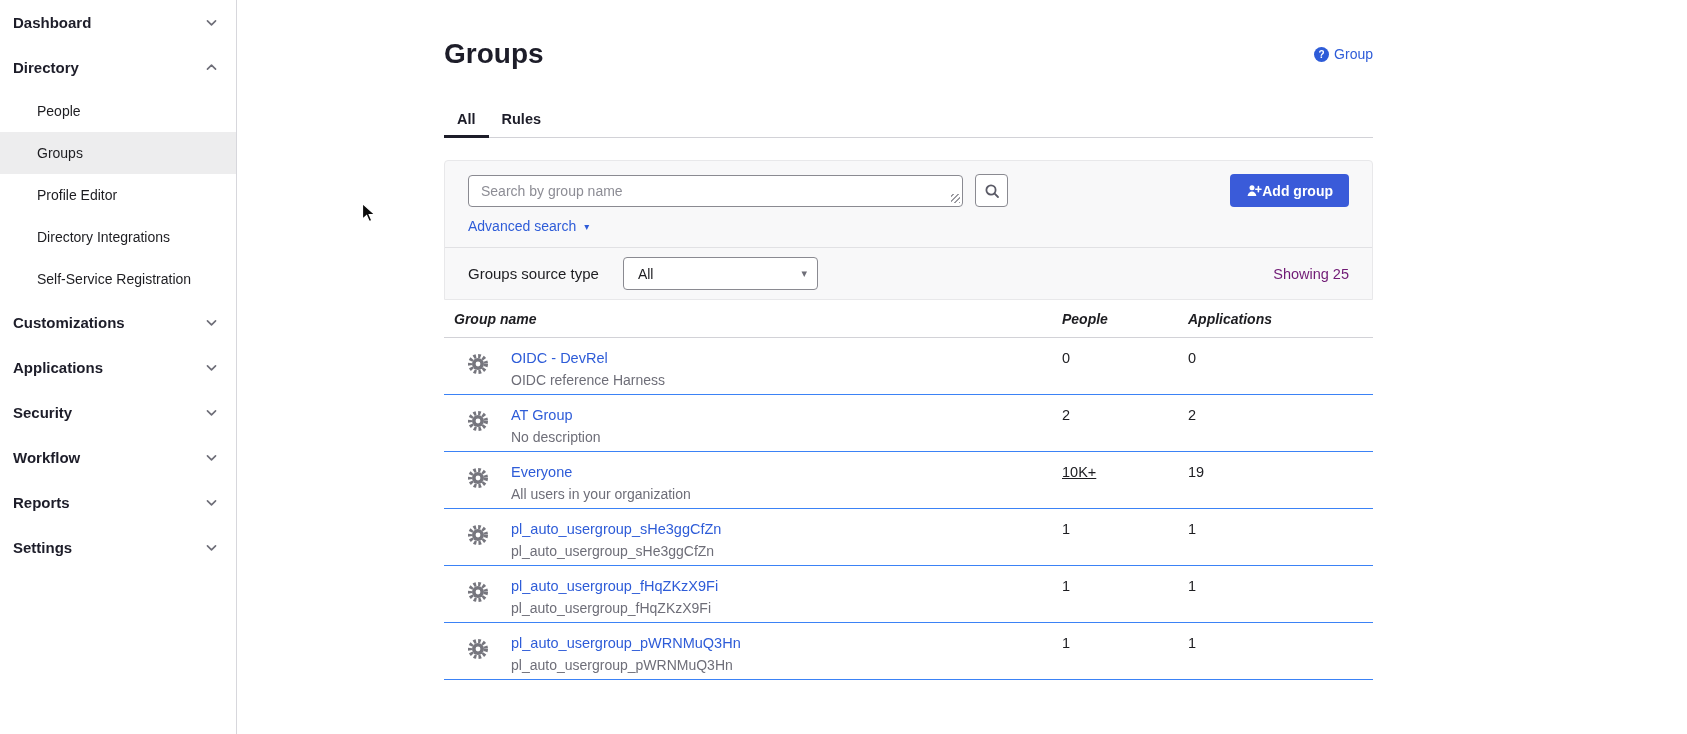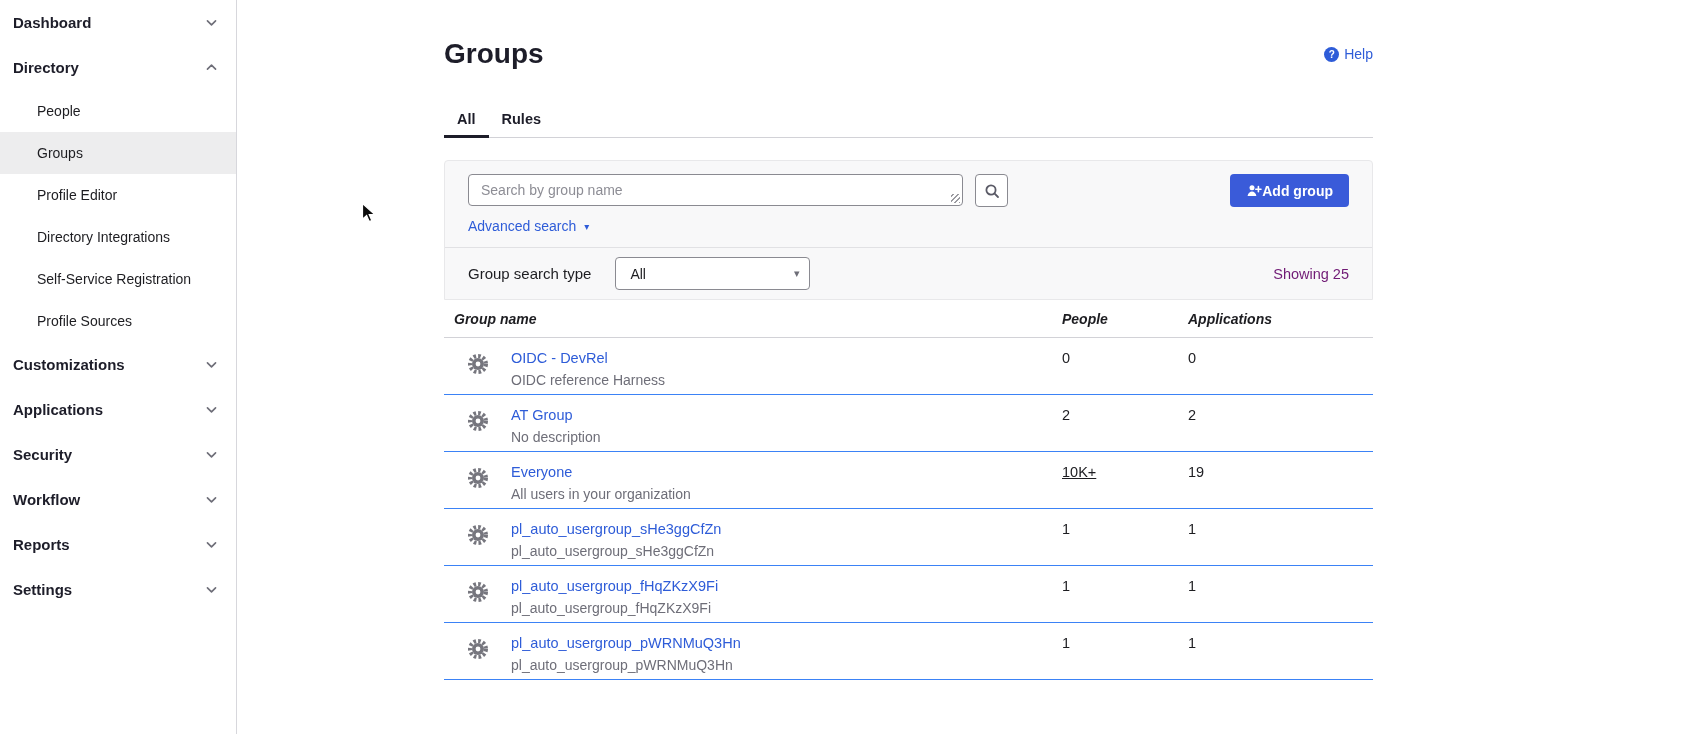--- a/index.html
+++ b/index.html
@@ -24,21 +24,21 @@
 
   
   .tabs { display: flex; margin-top: 28px; border-bottom: 1px solid #d2d2d7; }
   .tab { padding: 0 13px; height: 37px; display: flex; align-items: center; font-size: 14.5px; font-weight: bold; color: #1d1d29; cursor: pointer; position: relative; }
   .tab.active::after { content: ""; position: absolute; left: 0; right: 0; bottom: -1px; height: 3px; background: #1d1d29; }
 
   
   .panel { margin-top: 22px; background: #f8f8f9; border: 1px solid #e8e8ea; border-radius: 4px 4px 0 0; }
   .search-row { padding: 13px 23px 12px; display: flex; align-items: flex-start; border-bottom: 1px solid #e1e1e4; }
   .search-left { flex: 1; }
-  .search-line { display: flex; gap: 12px; }
+  .search-line { display: flex; align-items: center; gap: 12px; }
   .search-box { position: relative; width: 495px; }
   .search-input { width: 100%; height: 32px; border: 1px solid #8a8a91; border-radius: 4px; padding: 0 12px; font-size: 14px; font-family: "Liberation Sans", sans-serif; color: #1d1d21; background: #fff; }
   .search-input::placeholder { color: #8d8d95; }
   .search-box::after { content: ""; position: absolute; right: 3px; bottom: 4px; width: 9px; height: 9px; background: repeating-linear-gradient(315deg, #9b9ba1 0 1px, transparent 1px 3.5px); pointer-events: none; }
   .search-btn { width: 33px; height: 33px; border: 1px solid #8a8a91; border-radius: 4px; background: #fff; display: inline-flex; align-items: center; justify-content: center; cursor: pointer; }
   .advanced { margin-top: 11px; display: inline-flex; align-items: center; gap: 8px; color: #2e5cd8; font-size: 14px; cursor: pointer; text-decoration: none; }
   .advanced .caret { font-size: 10px; }
   .add-group-btn { margin-left: auto; height: 33px; background: #3a5bd9; border: none; border-radius: 4px; color: #fff; font-size: 14px; font-weight: bold; font-family: "Liberation Sans", sans-serif; padding: 0 16px; display: inline-flex; align-items: center; gap: 0; cursor: pointer; }
   .filter-row { height: 51px; display: flex; align-items: center; padding: 0 23px; }
   .filter-label { font-size: 15px; color: #1d1d21; }
@@ -91,23 +91,20 @@
       </div>
     <div class="sub-item">
         <span>Profile Editor</span>
       </div>
     <div class="sub-item">
         <span>Directory Integrations</span>
       </div>
     <div class="sub-item">
         <span>Self-Service Registration</span>
       </div>
-    <div class="sub-item">
-        <span>Profile Sources</span>
-      </div>
     <div class="nav-item">
       <span>Customizations</span>
       <span class="chev">
           <svg width="13" height="13" viewBox="0 0 16 16">
             <path d="M3 6l5 5 5-5" fill="none" stroke="#6e6e78" stroke-width="2" stroke-linecap="round" stroke-linejoin="round"></path>
           </svg>
         </span>
     </div>
     <div class="nav-item">
       <span>Applications</span>
@@ -151,21 +148,21 @@
     </div>
   </aside>
 
   <main class="main">
     <div class="content">
 
       <div class="page-header">
         <h1 class="page-title" style="margin:0">Groups</h1>
         <a class="help-link">
           <span class="help-badge">?</span>
-          <span>Help</span>
+          <span>Group</span>
         </a>
       </div>
 
       <div class="tabs">
         <div class="tab active">
             <span>All</span>
           </div>
         <div class="tab">
             <span>Rules</span>
           </div>
@@ -197,21 +194,21 @@
                 <svg width="16" height="16" viewBox="0 0 16 16">
                   <circle cx="6" cy="4.8" r="2.5" fill="#fff"></circle>
                   <path d="M1.6 13c.5-3.1 2.4-4.6 4.4-4.6s3.9 1.5 4.4 4.6z" fill="#fff"></path>
                   <path d="M12.4 3.6v5.2M9.8 6.2h5.2" stroke="#fff" stroke-width="1.6" stroke-linecap="round"></path>
                 </svg>
               </span>
             <span>Add group</span>
           </button>
         </div>
         <div class="filter-row">
-          <span class="filter-label">Group search type</span>
+          <span class="filter-label">Groups source type</span>
           <div class="select">
             <span>All</span>
             <span class="caret">▾</span>
           </div>
           <span class="showing">Showing 25</span>
         </div>
       </div>
 
       <div class="t-head">
         <div class="hcell">Group name</div>

